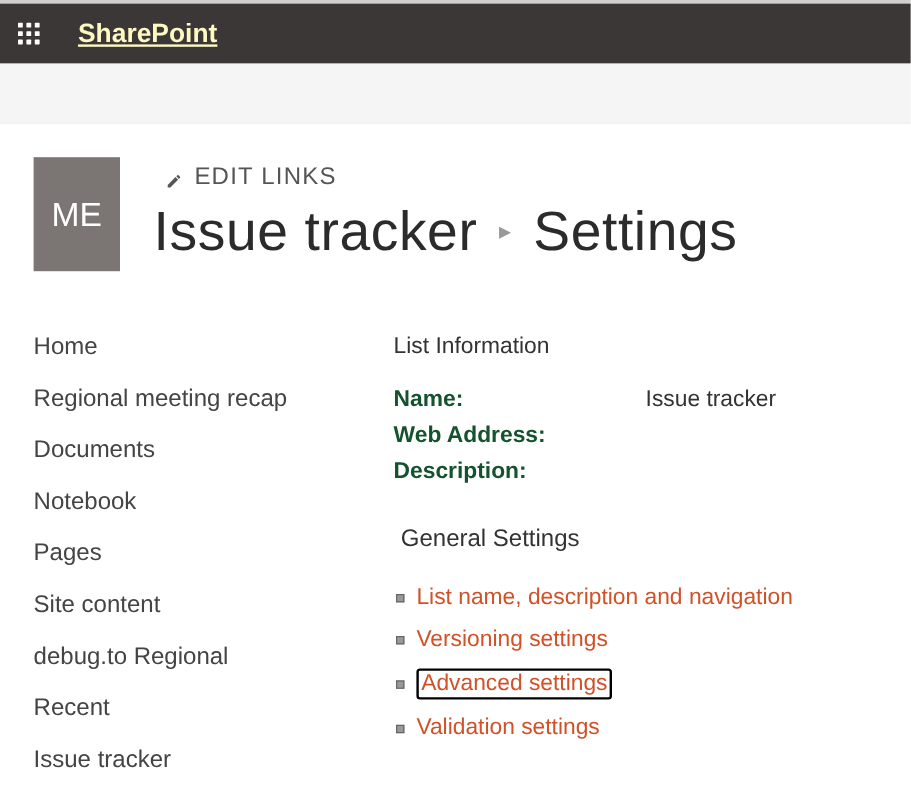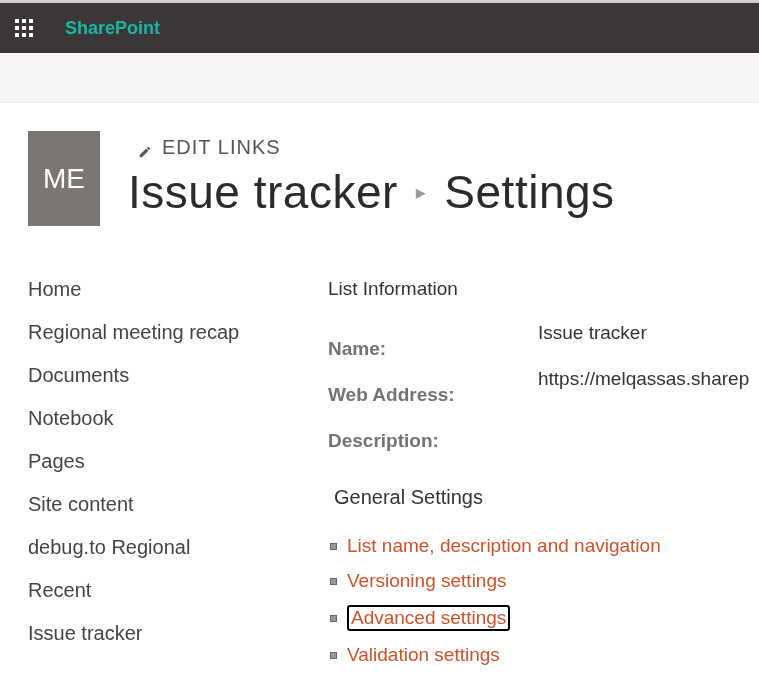--- a/index.html
+++ b/index.html
@@ -23,21 +23,21 @@
       width: 18px;
       height: 18px;
       display: grid;
       grid-template-columns: repeat(3, 4px);
       grid-template-rows: repeat(3, 4px);
       gap: 3px;
       margin-right: 32px;
       cursor: pointer;
     }
     .waffle span { background: #fff; border-radius: 0.5px; }
-    .product-name { font-size: 18px; font-weight: 600; color: #14b8a6; }
+    .product-name { font-size: 22px; font-weight: 600; color: #fef9c3; text-decoration: underline; }
     .ribbon-spacer { height: 50px; background: #f5f5f5; border-bottom: 1px solid #eee; }
     .content { padding: 28px 0 0 28px; display: flex; flex-direction: column; }
     .head-row { display: flex; align-items: flex-start; }
     .site-logo {
       width: 72px; height: 95px;
       background: #7b7573;
       color: #fff;
       display: flex; align-items: center; justify-content: center;
       font-size: 28px; font-weight: 300;
       margin-right: 28px;
@@ -59,21 +59,21 @@
     .chevron { color: #999; font-size: 20px; }
     .body-cols { display: flex; margin-top: 52px; }
     .sidebar { width: 300px; flex-shrink: 0; }
     .nav-item {
       font-size: 20px; color: #444; margin-bottom: 20px;
       cursor: pointer; font-weight: 400;
     }
     .main-col { flex: 1; }
     .section-h { font-size: 19px; color: #333; font-weight: 400; margin-bottom: 22px; }
     .info-row { display: flex; margin-bottom: 8px; font-size: 19px; }
-    .info-label { width: 210px; font-weight: 700; color: #737373; margin-top: 16px; }
+    .info-label { width: 210px; font-weight: 700; color: #14532d; }
     .info-value { color: #333; white-space: nowrap; }
     .sub-h { font-size: 20px; color: #333; margin: 34px 0 26px 6px; font-weight: 400; }
     .links-list { padding-left: 2px; }
     .link-row {
       display: flex; align-items: center; gap: 10px;
       margin-bottom: 13px;
     }
     .square-bullet {
       width: 7px; height: 7px;
       background: #999;
@@ -147,21 +147,20 @@
 
     <div class="main-col">
       <div class="section-h">List Information</div>
 
       <div class="info-row">
         <div class="info-label">Name:</div>
         <div class="info-value">Issue tracker</div>
       </div>
       <div class="info-row">
         <div class="info-label">Web Address:</div>
-        <div class="info-value">https://melqassas.sharep</div>
       </div>
       <div class="info-row">
         <div class="info-label">Description:</div>
       </div>
 
       <div class="sub-h">General Settings</div>
 
       <div class="links-list">
         <div class="link-row">
           <span class="square-bullet"></span>

